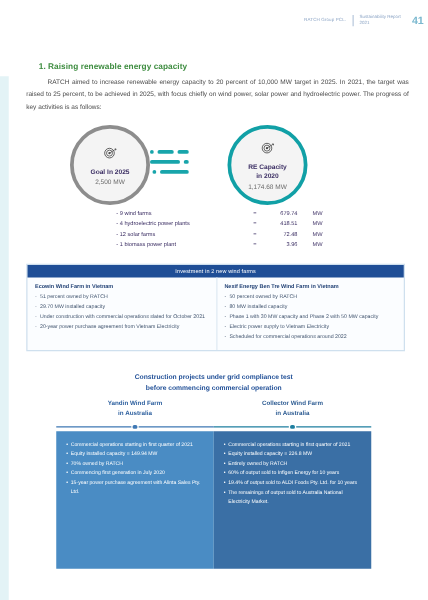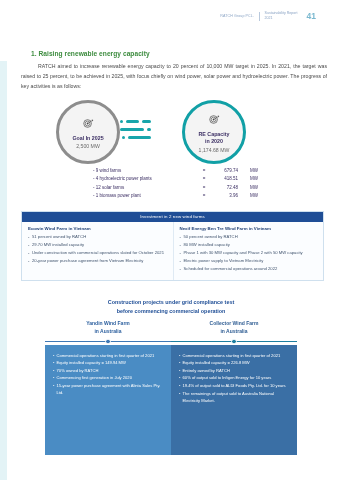--- a/index.html
+++ b/index.html
@@ -9,21 +9,21 @@
     background:#ffffff;
     position:relative;
     overflow:hidden;
   }
   .left-strip {
     position:absolute; left:0; top:61px; width:7px; height:419px;
     background:#e3f3f6;
   }
   
   .page-header {
-    position:absolute; right:26px; top:11px;
+    position:absolute; right:3px; top:11px;
     display:flex; align-items:center; gap:5px;
   }
   .hdr-company {
     font-size:3.6px; color:#8aa3c4; letter-spacing:.1px; white-space:nowrap;
   }
   .hdr-divider { width:.6px; height:9px; background:#b9c9dd; }
   .hdr-report {
     font-size:3.6px; color:#8aa3c4; line-height:1.45; white-space:nowrap;
   }
   .hdr-page {

